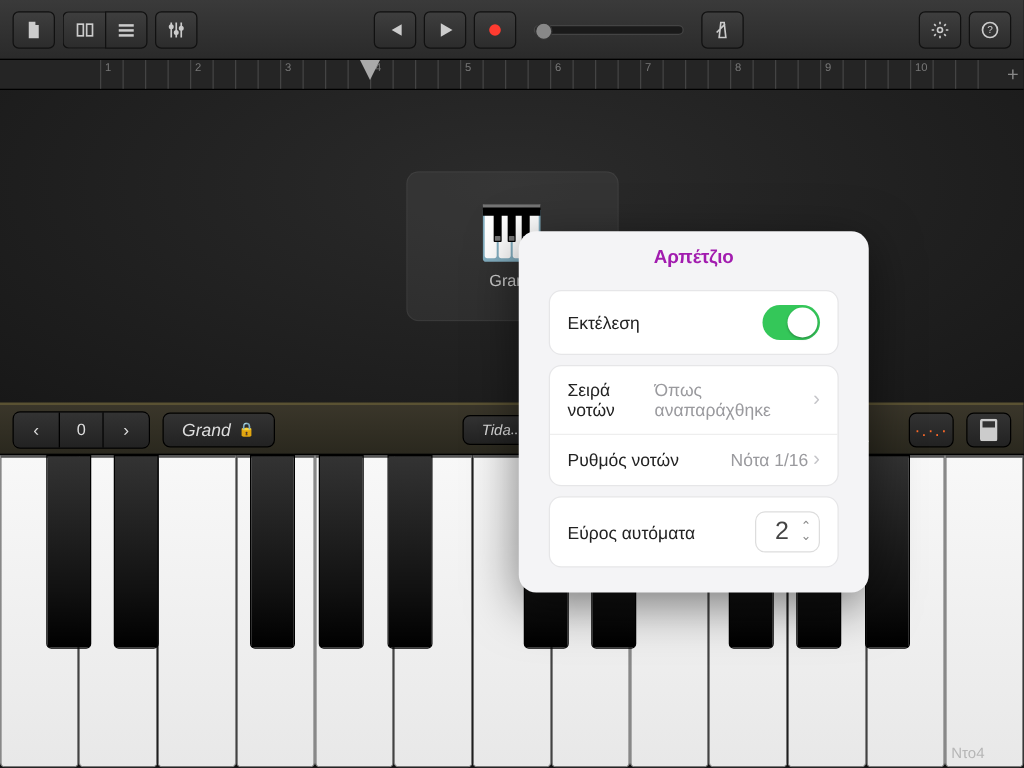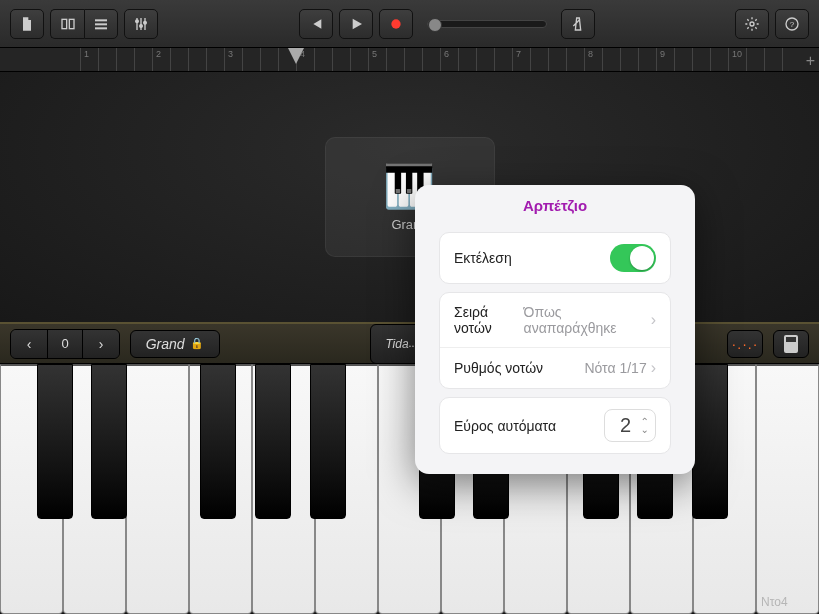--- a/index.html
+++ b/index.html
@@ -57,21 +57,21 @@
   .pop-row { display:flex; align-items:center; justify-content:space-between; padding:11px 14px; font-size:14px; color:#222; border-bottom:1px solid #eee;}
   .pop-row:last-child { border-bottom:none;}
   .pop-row .val { color:#9a9a9e; display:flex; align-items:center; gap:4px;}
   .chev { color:#c5c5c9; font-size:16px;}
   .toggle { width:46px; height:28px; background:#34c759; border-radius:14px; position:relative; cursor:pointer;}
   .toggle::after { content:""; position:absolute; right:2px; top:2px; width:24px; height:24px; background:#fff; border-radius:50%; box-shadow:0 1px 2px rgba(0,0,0,.3);}
   .stepper { display:flex; align-items:center; gap:6px; border:1px solid #ddd; border-radius:8px; padding:4px 6px 4px 12px;}
   .stepper .num { font-size:20px; color:#444; min-width:18px; text-align:center;}
   .stepper .arrows { display:flex; flex-direction:column; line-height:8px; color:#888; font-size:10px;}
   .pop-foot { font-size:11px; color:#8a8a8e; padding:6px 18px 2px; line-height:1.35;}
-  .tida { position:absolute; left:370px; width:60px; height:40px; background:linear-gradient(#333,#222); border:1px solid #000; border-radius:6px; color:#ddd; font-style:italic; font-family:Georgia,serif; display:flex; align-items:center; justify-content:center; font-size:12px;}
+  .tida { position:absolute; left:370px; width:60px; height:24px; background:linear-gradient(#333,#222); border:1px solid #000; border-radius:6px; color:#ddd; font-style:italic; font-family:Georgia,serif; display:flex; align-items:center; justify-content:center; font-size:12px;}
 </style>
 </head>
 <body>
 
 <div class="toolbar">
   <div class="tbtn">
       <svg viewBox="0 0 24 24" fill="#ccc">
         <path d="M6 2h8l4 4v16H6z M14 2v4h4"></path>
       </svg>
     </div>
@@ -257,21 +257,21 @@
     <div class="pop-row">
       <span>Σειρά νοτών</span>
       <span class="val">
           <span>Όπως αναπαράχθηκε</span>
           <span class="chev">›</span>
         </span>
     </div>
     <div class="pop-row">
       <span>Ρυθμός νοτών</span>
       <span class="val">
-          <span>Νότα 1/17</span>
+          <span>Νότα 1/16</span>
           <span class="chev">›</span>
         </span>
     </div>
   </div>
   <div class="pop-sec">
     <div class="pop-row">
       <span>Εύρος αυτόματα</span>
       <div class="stepper">
         <span class="num">2</span>
         <span class="arrows">

